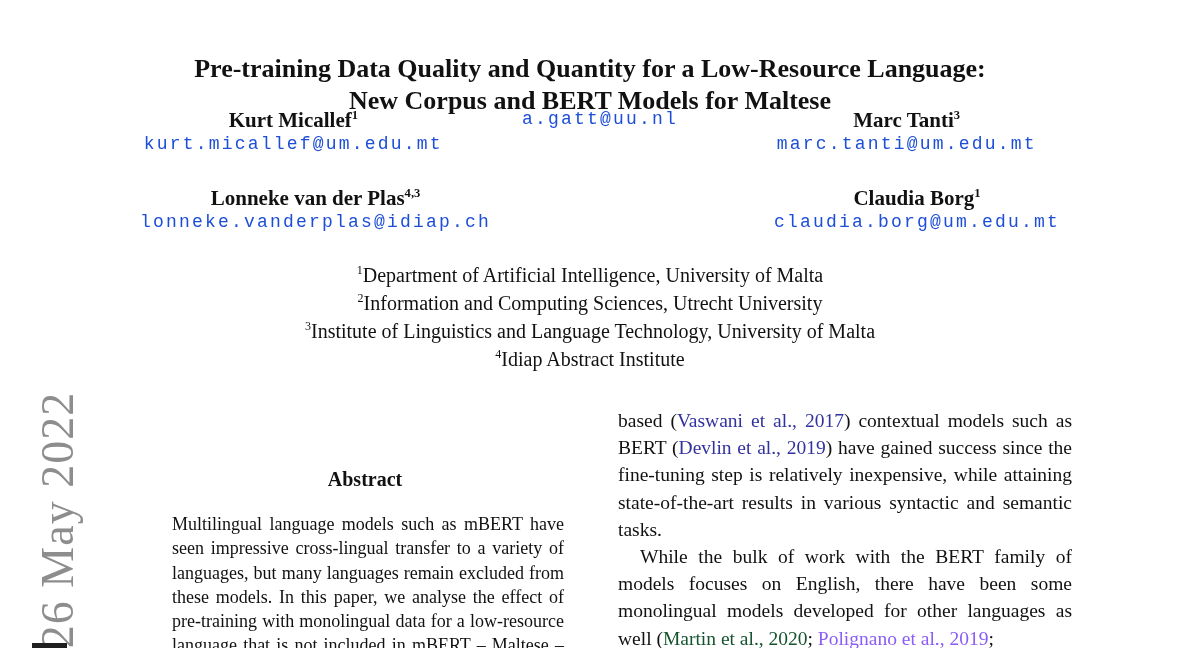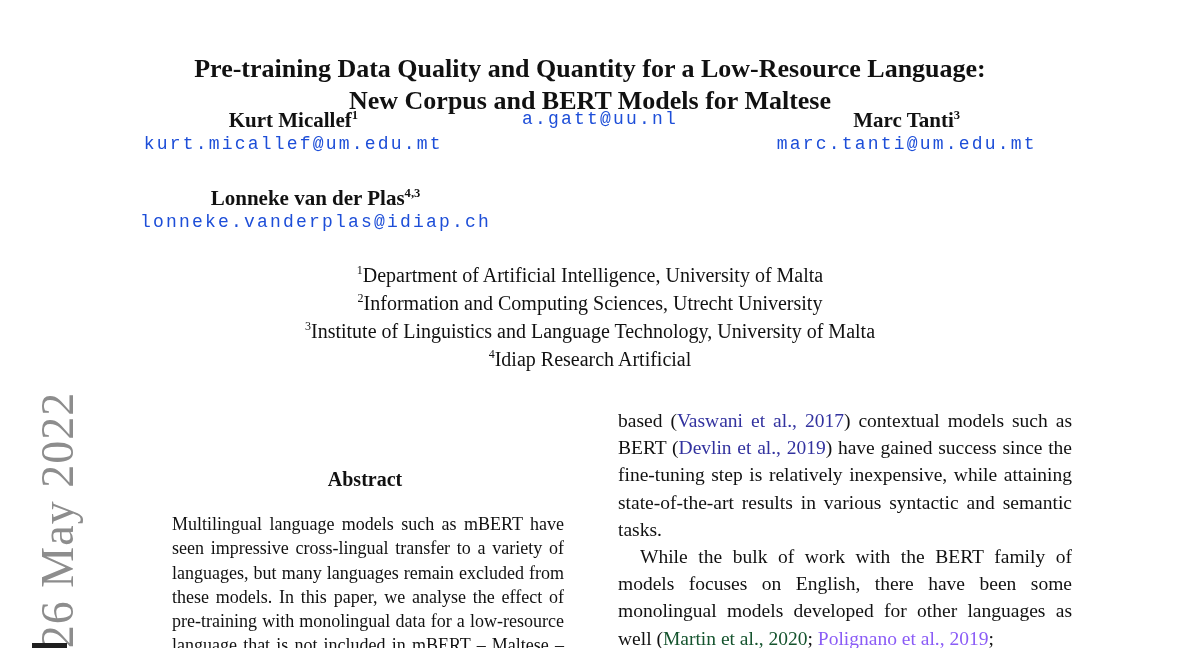--- a/index.html
+++ b/index.html
@@ -129,27 +129,31 @@
       <div class="author-name"><span>Marc Tanti</span><sup>3</sup></div>
       <div class="author-email">marc.tanti@um.edu.mt</div>
     </div>
   </div>
 
   <div class="author-row row-2">
     <div class="author-block">
       <div class="author-name"><span>Lonneke van der Plas</span><sup>4,3</sup></div>
       <div class="author-email">lonneke.vanderplas@idiap.ch</div>
     </div>
+    <div class="author-block">
+      <div class="author-name"><span>Claudia Borg</span><sup>1</sup></div>
+      <div class="author-email">claudia.borg@um.edu.mt</div>
+    </div>
   </div>
 
   <div class="affiliations">
     <div class="affil-line"><sup>1</sup><span>Department of Artificial Intelligence, University of Malta</span></div>
     <div class="affil-line"><sup>2</sup><span>Information and Computing Sciences, Utrecht University</span></div>
     <div class="affil-line"><sup>3</sup><span>Institute of Linguistics and Language Technology, University of Malta</span></div>
-    <div class="affil-line"><sup>4</sup><span>Idiap Research Artificial</span></div>
+    <div class="affil-line"><sup>4</sup><span>Idiap Abstract Institute</span></div>
   </div>
 
   <div class="col-left">
     <h2 class="abstract-heading">Abstract</h2>
     <p class="abstract-body">Multilingual language models such as mBERT have seen impressive cross-lingual transfer to a variety of languages, but many languages remain excluded from these models. In this paper, we analyse the effect of pre-training with monolingual data for a low-resource language that is not included in mBERT – Maltese – with a range of pre-training set ups.</p>
   </div>
 
   <div class="col-right">
     <p><span>based (</span><span class="cite" style="color: rgb(50, 50, 159);">Vaswani et al., 2017</span><span>) contextual models such as BERT (</span><span class="cite" style="color: rgb(50, 50, 159);">Devlin et al., 2019</span><span>) have gained success since the fine-tuning step is relatively inexpensive, while attaining state-of-the-art results in various syntactic and semantic tasks.</span></p>
     <p class="indented"><span>While the bulk of work with the BERT family of models focuses on English, there have been some monolingual models developed for other languages as well (</span><span class="cite" style="color: #14532d;">Martin et al., 2020</span><span>; </span><span class="cite" style="color: #8b5cf6;">Polignano et al., 2019</span><span>;</span></p>

